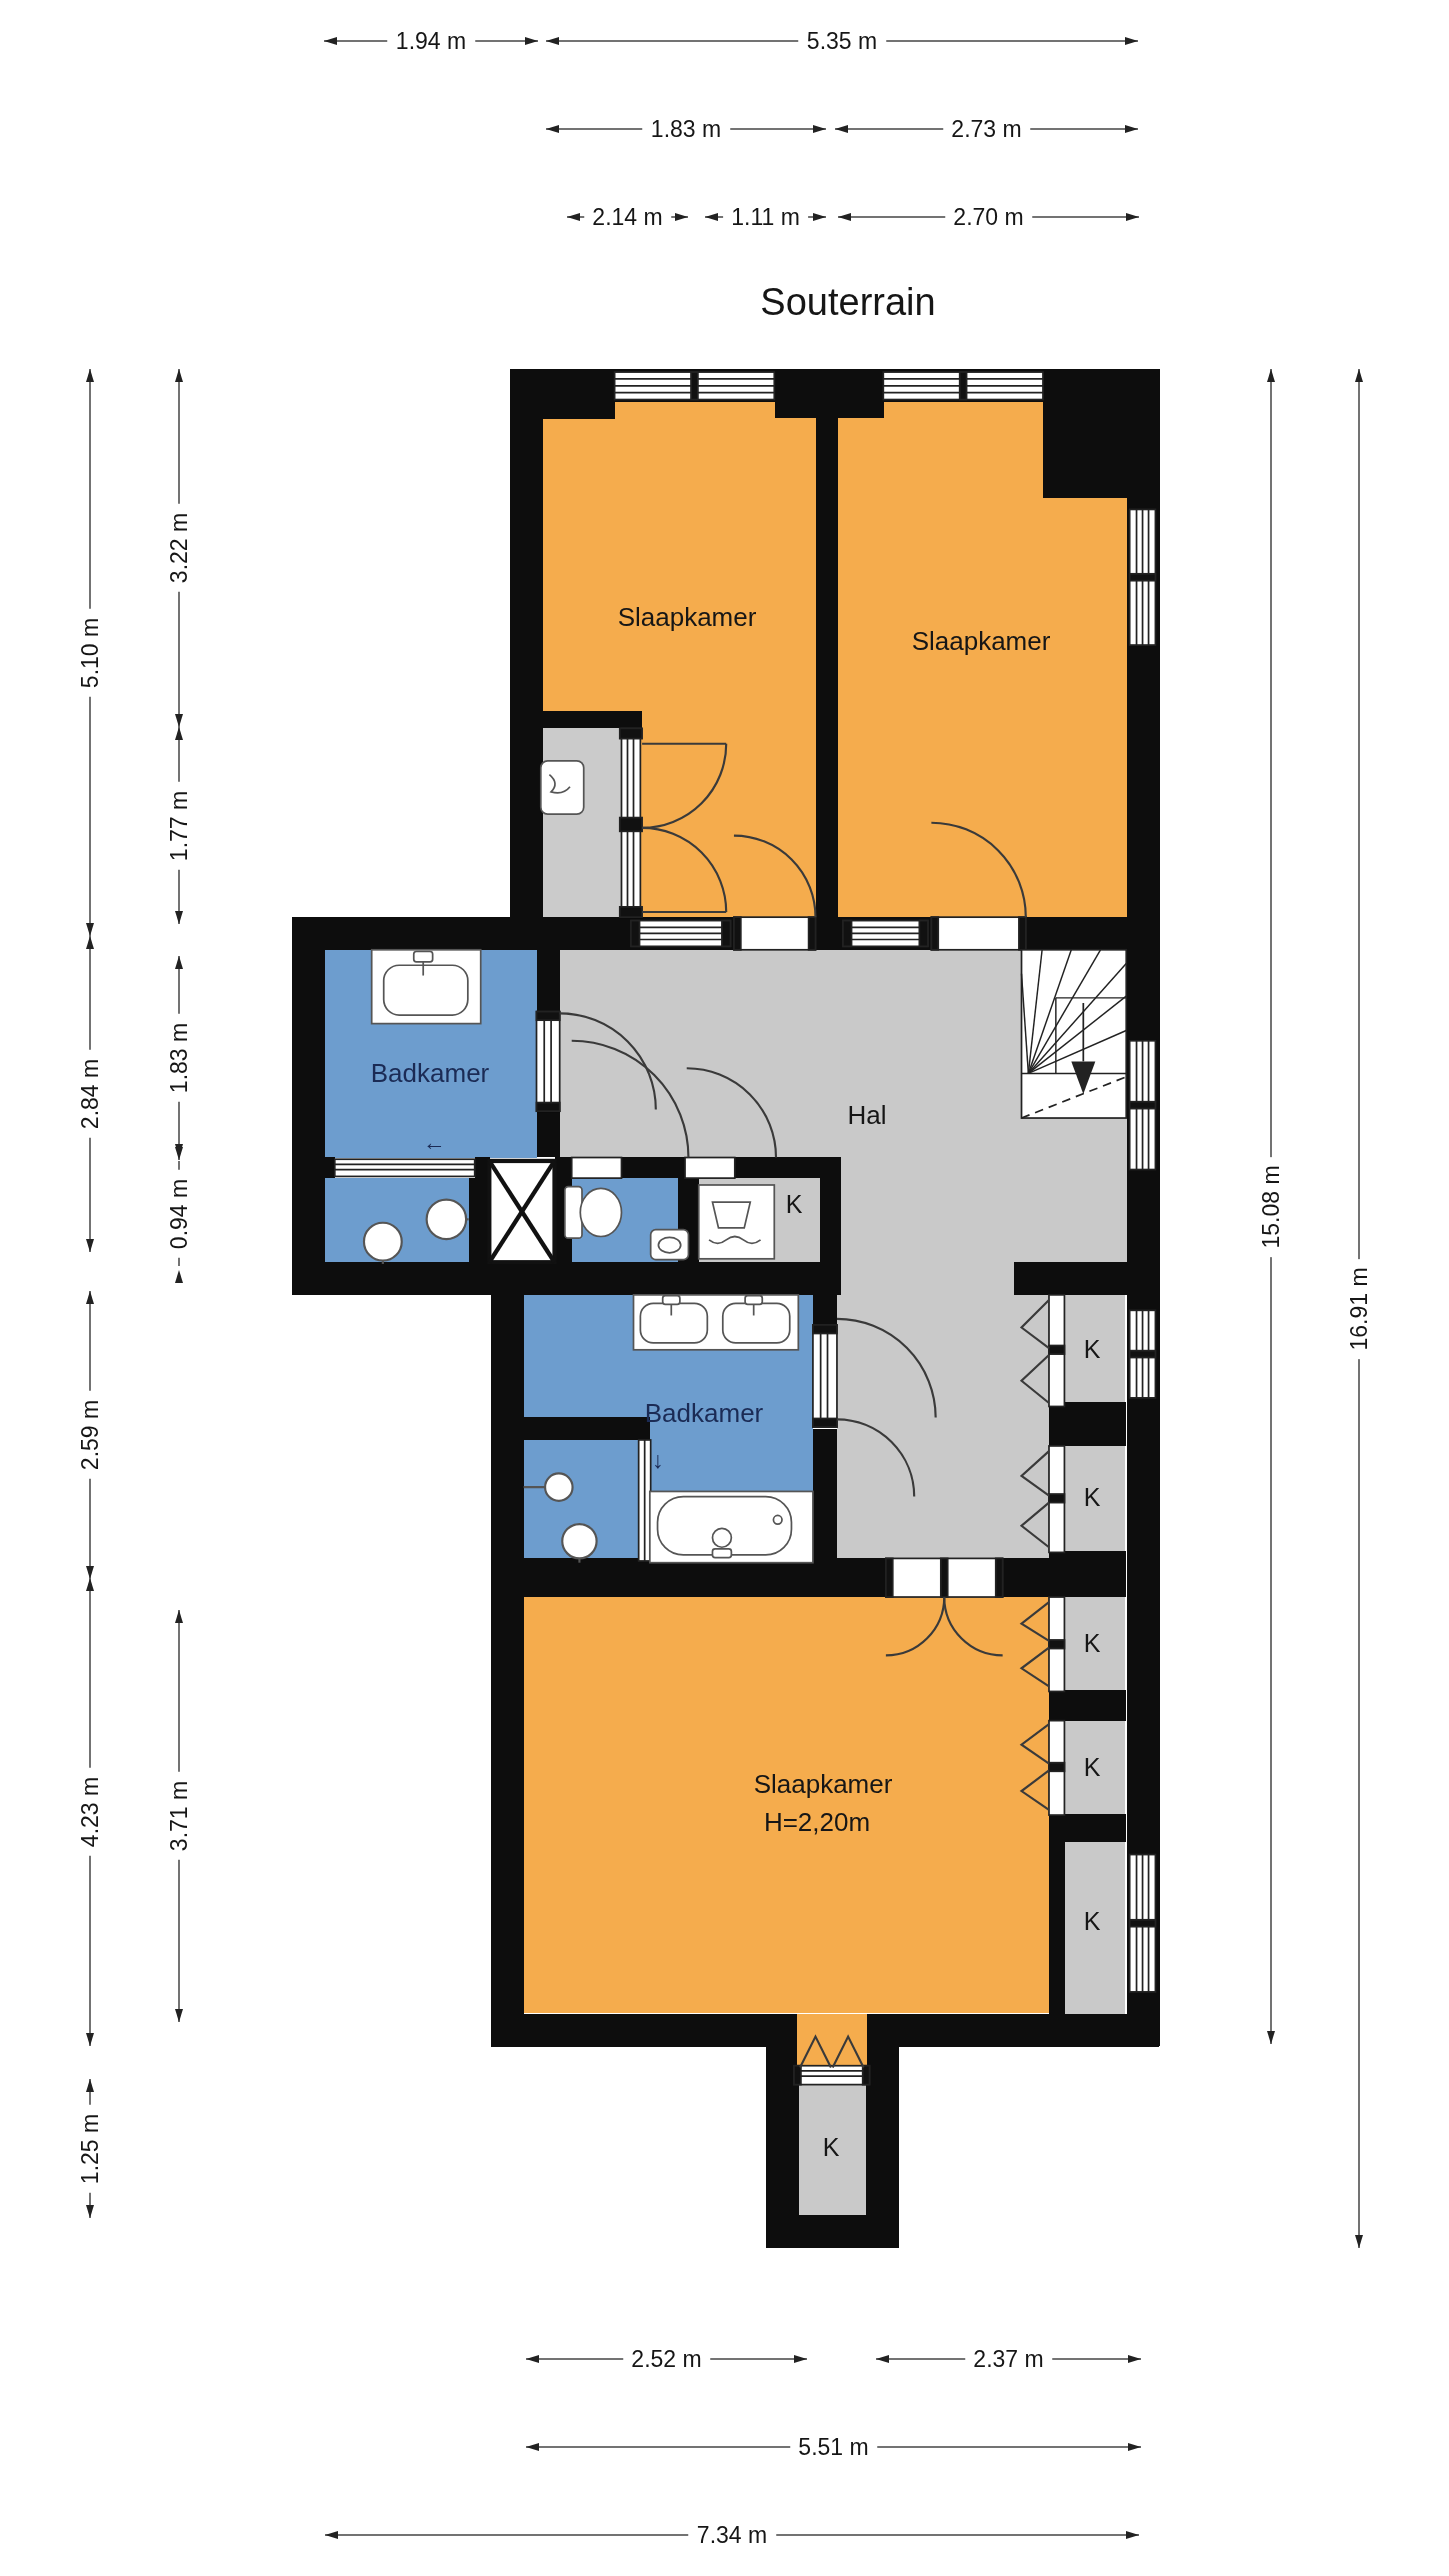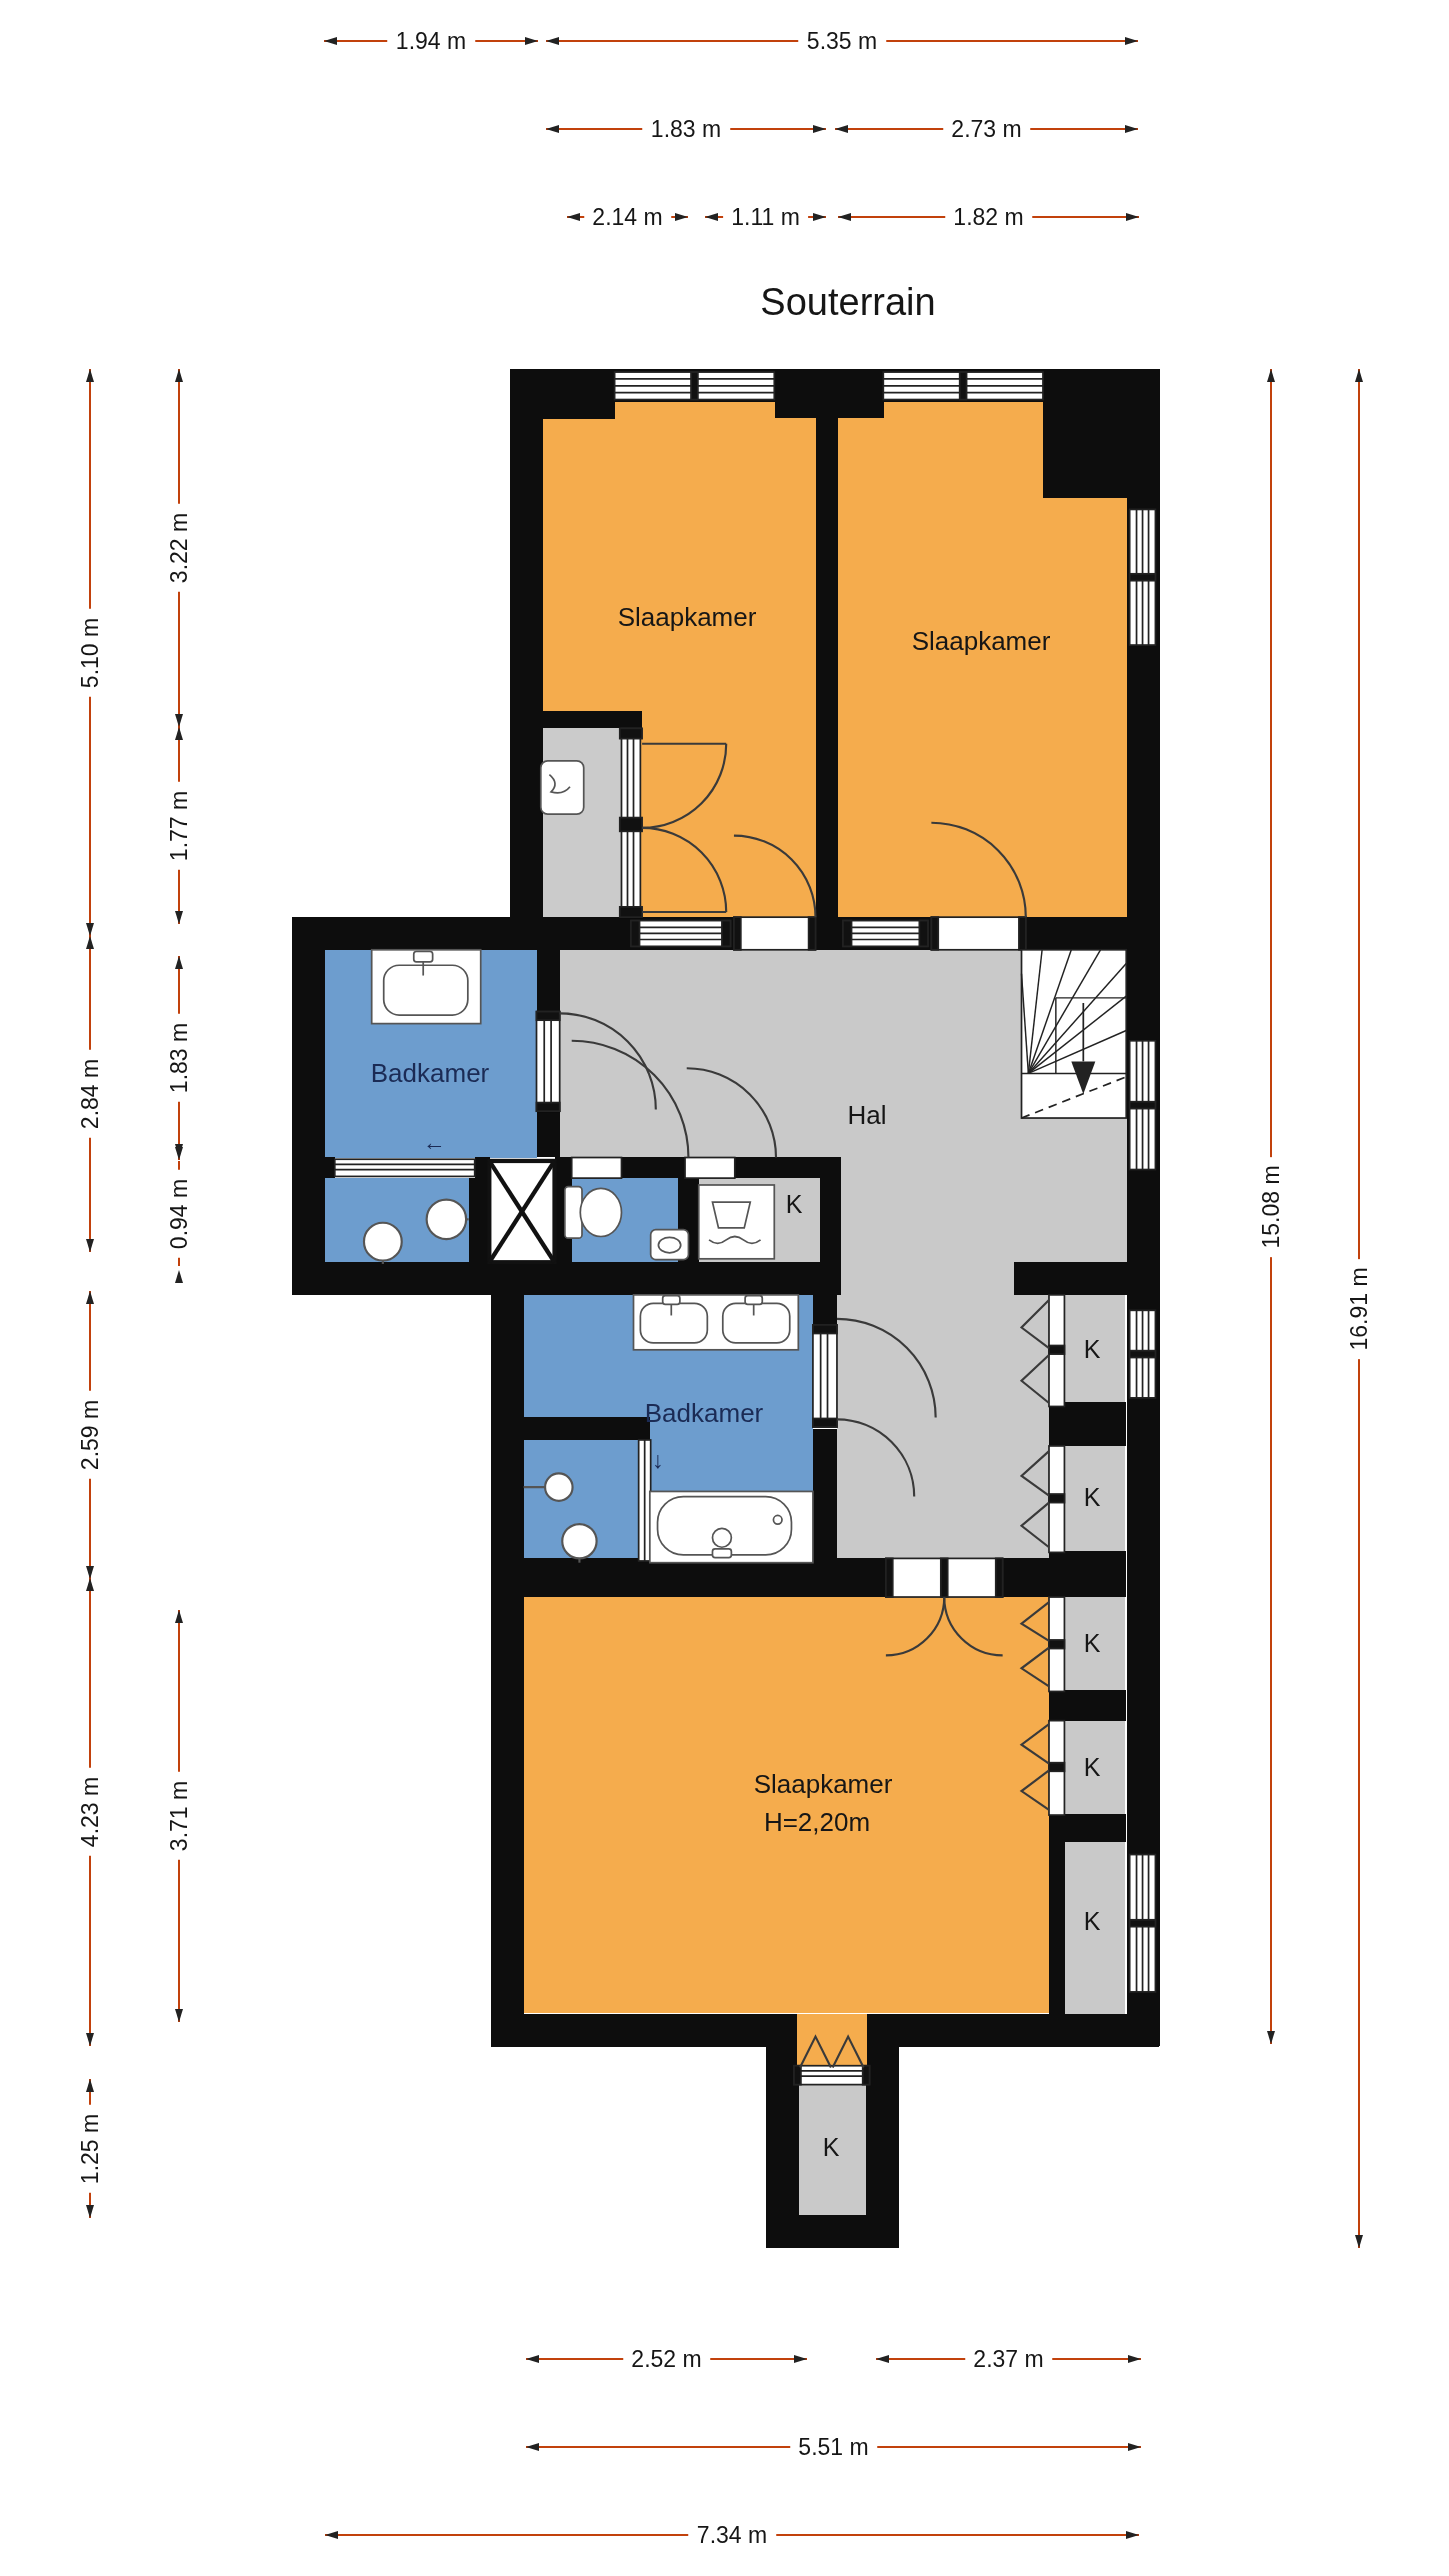--- a/index.html
+++ b/index.html
@@ -6,21 +6,21 @@
   #plan{position:relative;width:1449px;height:2576px;background:#fff;overflow:hidden;
         font-family:"Liberation Sans",sans-serif}
   .abs{position:absolute}
   .wall{position:absolute;background:#0d0d0d}
   .room{position:absolute}
   .c-or{background:#f5ac4d}
   .c-bl{background:#6d9dce}
   .c-gr{background:#c9c9c9}
   .c-gc{background:#cbcbcb}
   
-  .dim{position:absolute;background:#c2410c}
+  .dim{position:absolute;background:#737373}
   .dim-h{height:1.7px}
   .dim-v{width:1.7px}
   .dim-h::before{content:"";position:absolute;left:0;top:-3.4px;border-style:solid;
     border-width:4.3px 13.7px 4.3px 0;border-color:transparent #222 transparent transparent}
   .dim-h::after{content:"";position:absolute;right:0;top:-3.4px;border-style:solid;
     border-width:4.3px 0 4.3px 13.7px;border-color:transparent transparent transparent #222}
   .dim-v::before{content:"";position:absolute;top:0;left:-3.4px;border-style:solid;
     border-width:0 4.3px 13.7px 4.3px;border-color:transparent transparent #222 transparent}
   .dim-v::after{content:"";position:absolute;bottom:0;left:-3.4px;border-style:solid;
     border-width:13.7px 4.3px 0 4.3px;border-color:#222 transparent transparent transparent}
@@ -308,21 +308,21 @@
     <div class="dim dim-h" style="left: 835px; width: 303px; top: 128px;">
       <span class="dim-label">2.73 m</span>
     </div>
     <div class="dim dim-h" style="left: 567px; width: 121px; top: 216px;">
       <span class="dim-label">2.14 m</span>
     </div>
     <div class="dim dim-h" style="left: 705px; width: 121px; top: 216px;">
       <span class="dim-label">1.11 m</span>
     </div>
     <div class="dim dim-h" style="left: 838px; width: 301px; top: 216px;">
-      <span class="dim-label">1.82 m</span>
+      <span class="dim-label">2.70 m</span>
     </div>
     <div class="dim dim-v" style="top: 369px; height: 567px; left: 89px;">
       <span class="dim-label">5.10 m</span>
     </div>
     <div class="dim dim-v" style="top: 936px; height: 316px; left: 89px;">
       <span class="dim-label">2.84 m</span>
     </div>
     <div class="dim dim-v" style="top: 1291px; height: 288px; left: 89px;">
       <span class="dim-label">2.59 m</span>
     </div>

